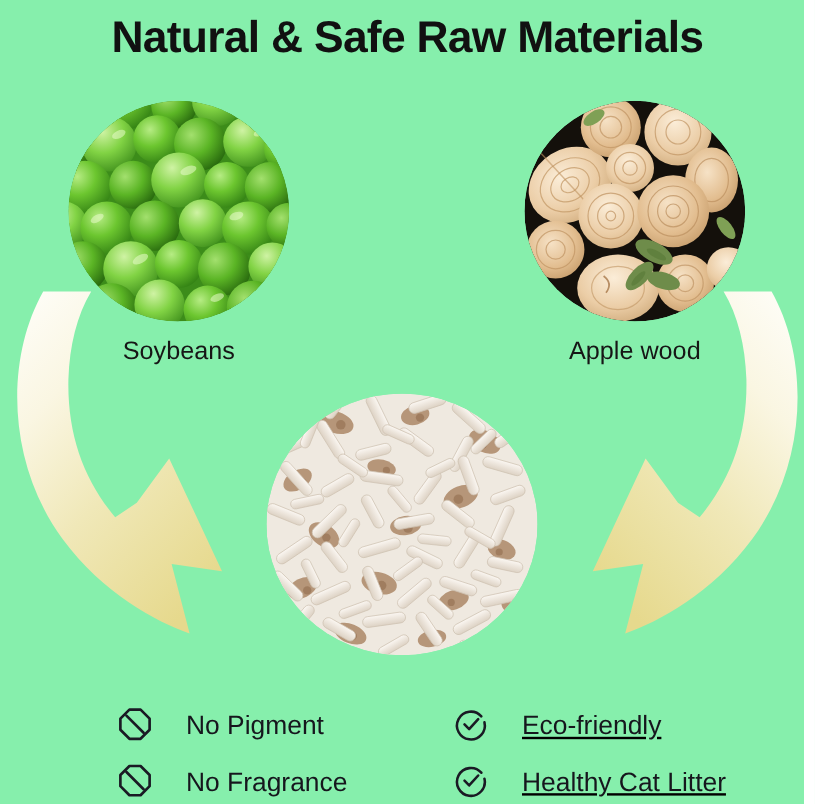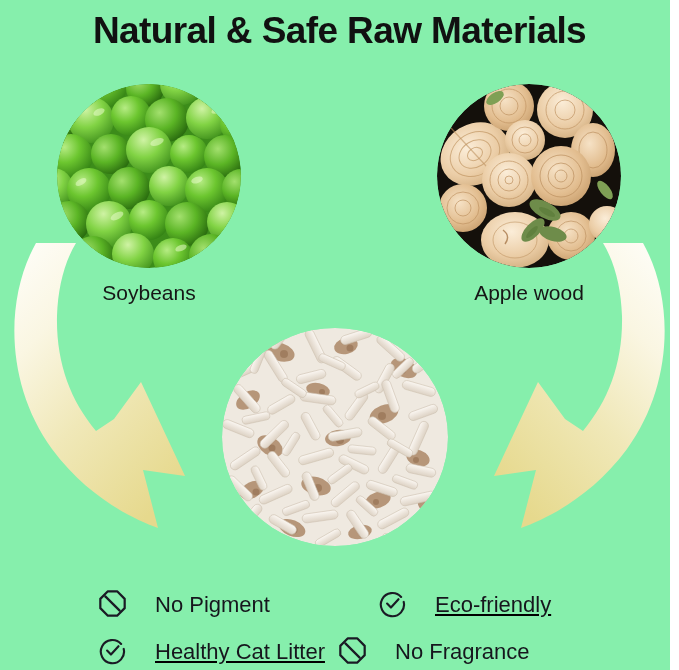--- a/index.html
+++ b/index.html
@@ -530,36 +530,36 @@
           <svg viewBox="0 0 30 30">
             <path d="M 23.9 8.2 A 12 12 0 1 0 26.6 13.4" fill="none" stroke="#1A1A24" stroke-width="2.2" stroke-linecap="round"></path>
             <polyline points="9.4,15.1 13.4,19.2 21.2,10.6" fill="none" stroke="#1A1A24" stroke-width="2.2" stroke-linecap="round" stroke-linejoin="round"></polyline>
           </svg>
         </span>
         <span class="feature-label">Eco-friendly</span>
       </div>
     </div>
 
     <div class="feature-row">
+      <div class="feature-cell">
+        <span class="feature-icon">
+          <svg viewBox="0 0 30 30">
+            <polygon points="10.2,2.4 19.8,2.4 27.6,10.2 27.6,19.8 19.8,27.6 10.2,27.6 2.4,19.8 2.4,10.2" fill="none" stroke="#1A1A24" stroke-width="2.3" stroke-linejoin="round"></polygon>
+            <line x1="7.6" y1="7.6" x2="22.4" y2="22.4" stroke="#1A1A24" stroke-width="2.3" stroke-linecap="round"></line>
+          </svg>
+        </span>
+        <span class="feature-label">No Fragrance</span>
+      </div>
+
       <div class="feature-cell right">
         <span class="feature-icon">
           <svg viewBox="0 0 30 30">
             <path d="M 23.9 8.2 A 12 12 0 1 0 26.6 13.4" fill="none" stroke="#1A1A24" stroke-width="2.2" stroke-linecap="round"></path>
             <polyline points="9.4,15.1 13.4,19.2 21.2,10.6" fill="none" stroke="#1A1A24" stroke-width="2.2" stroke-linecap="round" stroke-linejoin="round"></polyline>
           </svg>
         </span>
         <span class="feature-label">Healthy Cat Litter</span>
       </div>
-
-      <div class="feature-cell">
-        <span class="feature-icon">
-          <svg viewBox="0 0 30 30">
-            <polygon points="10.2,2.4 19.8,2.4 27.6,10.2 27.6,19.8 19.8,27.6 10.2,27.6 2.4,19.8 2.4,10.2" fill="none" stroke="#1A1A24" stroke-width="2.3" stroke-linejoin="round"></polygon>
-            <line x1="7.6" y1="7.6" x2="22.4" y2="22.4" stroke="#1A1A24" stroke-width="2.3" stroke-linecap="round"></line>
-          </svg>
-        </span>
-        <span class="feature-label">No Fragrance</span>
-      </div>
     </div>
 
   </div>
 
 </div>
 
 </body></html>

